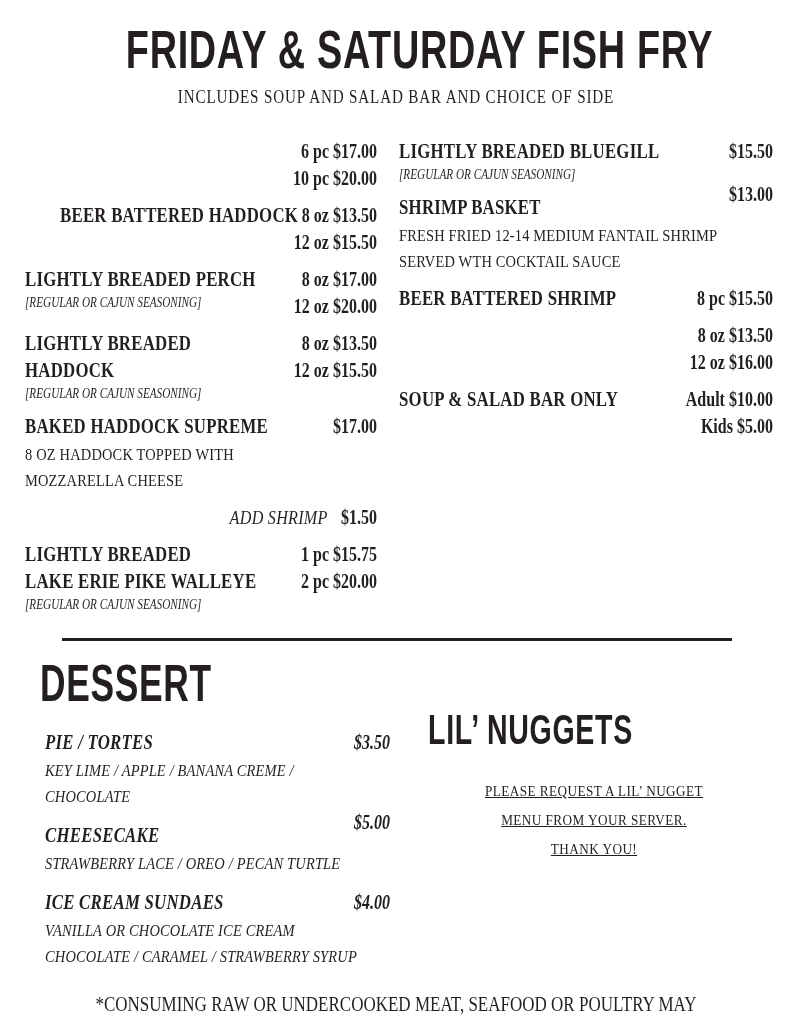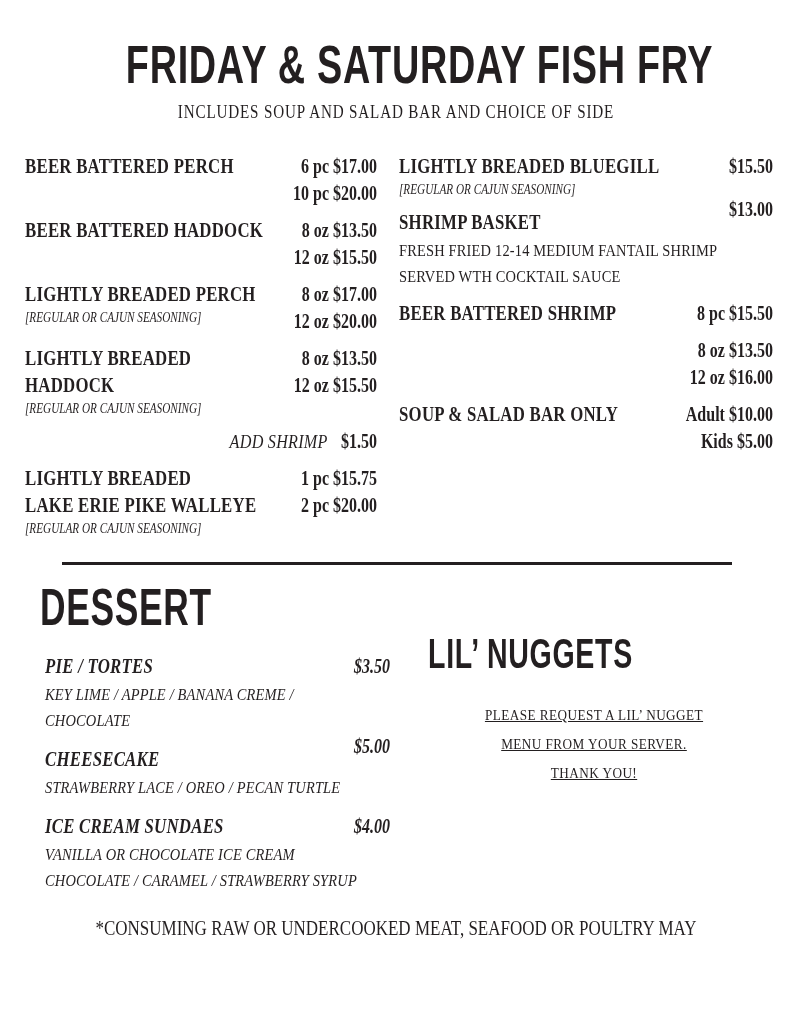--- a/index.html
+++ b/index.html
@@ -3,21 +3,21 @@
 <meta charset="utf-8">
 <style>
   html,body{margin:0;padding:0;background:#fff;}
   body{width:792px;height:1024px;overflow:hidden;
        font-family:"Liberation Serif",serif;color:#231f20;}
   .page{position:relative;width:792px;height:1024px;background:#ffffff;}
 
   
   .cond{font-family:"Liberation Sans",sans-serif;font-weight:700;
         letter-spacing:1px;line-height:1;white-space:nowrap;display:inline-block;}
-  header{ text-align:center;padding-top:37px; }
+  header{ text-align:center;padding-top:22px; }
   .title{font-size:54px;transform:scaleX(.70);transform-origin:center top;}
   .subtitle{margin-top:10px;font-size:18px;letter-spacing:1px;line-height:22px;
             transform:scaleX(.84);transform-origin:center top;white-space:nowrap;}
 
   
   .fishfry{display:flex;padding:30px 24px 0 25px;}
   .col-left{width:352px;flex:0 0 auto;}
   .col-right{flex:1;margin-left:22px;}
 
   .item{position:relative;margin-bottom:10px;}
@@ -65,32 +65,26 @@
 <div class="page">
 
   <header>
     <div class="cond title">FRIDAY &amp; SATURDAY FISH FRY</div>
     <div class="subtitle">INCLUDES SOUP AND SALAD BAR AND CHOICE OF SIDE</div>
   </header>
 
   <section class="fishfry">
     <div class="col col-left" id="col-left">
         <div class="item" style="min-height: 54px;">
-    <div class="item-main">
-      <div class="item-name">
-              <span class="line">BEER BATTERED PERCH</span>
-            </div>
-
-    </div>
     <div class="item-prices">
             <span class="line">6 pc $17.00</span>
             <span class="line">10 pc $20.00</span>
           </div>
   </div>
-        <div class="item" style="min-height: 54px;">
+        <div class="item" style="min-height: 54px; margin-left: 35px;">
     <div class="item-main">
       <div class="item-name">
               <span class="line">BEER BATTERED HADDOCK</span>
             </div>
 
     </div>
     <div class="item-prices">
             <span class="line">8 oz $13.50</span>
             <span class="line">12 oz $15.50</span>
           </div>
@@ -113,20 +107,35 @@
       <div class="item-name">
               <span class="line">LIGHTLY BREADED</span>
               <span class="line">HADDOCK</span>
             </div>
       <div class="item-note">[REGULAR OR CAJUN SEASONING]</div>
 
     </div>
     <div class="item-prices">
             <span class="line">8 oz $13.50</span>
             <span class="line">12 oz $15.50</span>
+          </div>
+  </div>
+        <div class="item" style="min-height: 27px;">
+    <div class="item-main">
+      <div class="item-name">
+              <span class="line">BAKED HADDOCK SUPREME</span>
+            </div>
+
+      <div class="item-desc">
+              <span class="line">8 OZ HADDOCK TOPPED WITH</span>
+              <span class="line">MOZZARELLA CHEESE</span>
+            </div>
+    </div>
+    <div class="item-prices">
+            <span class="line">$17.00</span>
           </div>
   </div>
         <div class="item addon" style="min-height: 27px;">
     <div class="item-main">
       <div class="item-name">
               <span class="line">ADD SHRIMP</span>
             </div>
 
     </div>
     <div class="item-prices">

